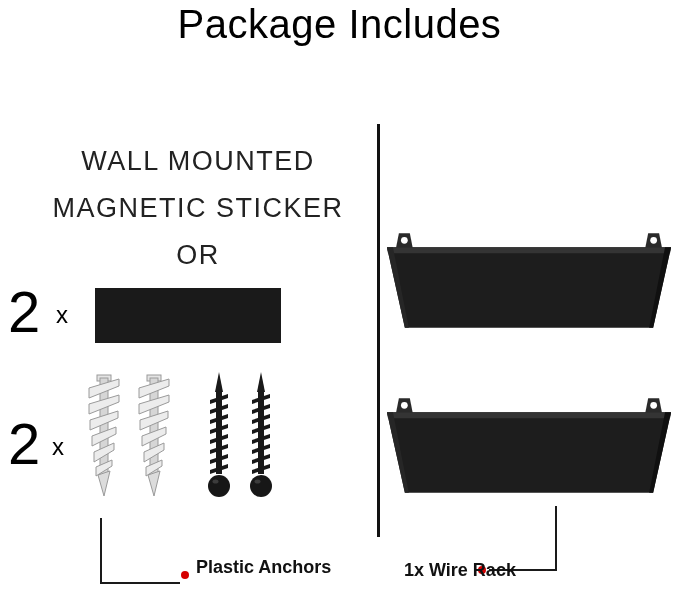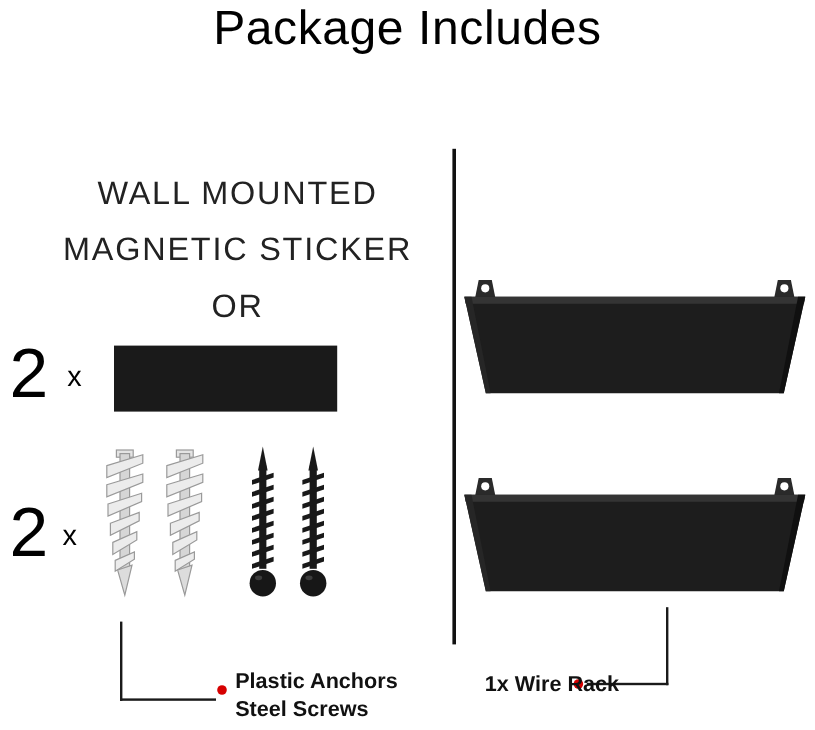--- a/index.html
+++ b/index.html
@@ -147,21 +147,20 @@
     <polygon points="4,100 22,94 22,98 4,104" fill="#191919"></polygon>
     <circle cx="13" cy="116" r="11" fill="#171717"></circle>
     <ellipse cx="9.5" cy="111.5" rx="3" ry="2" fill="#3c3c3c"></ellipse>
   </svg>
 
   <div class="abs vline" style="left:100px;top:518px;width:2px;height:66px;"></div>
   <div class="abs hline" style="left:100px;top:582px;width:80px;height:2px;"></div>
   <div class="abs dot" style="left:181px;top:571px;"></div>
   <div class="abs callout-label" style="left:196px;top:555px;">
     <div>Plastic Anchors</div>
-    <div>Steel Screws</div>
   </div>
 
   <svg class="abs" style="left:385px;top:230px;" width="288" height="100" viewBox="0 0 290 100">
     <polygon points="11,18 14,3 25,3 28,18" fill="#2a2a2a"></polygon>
     <circle cx="19.5" cy="10" r="3.4" fill="#ffffff"></circle>
     <polygon points="262,18 265,3 276,3 279,18" fill="#2a2a2a"></polygon>
     <circle cx="270.5" cy="10" r="3.4" fill="#ffffff"></circle>
     <polygon points="2,17 288,17 270,98 20,98" fill="#1d1d1d"></polygon>
     <polygon points="2,17 288,17 287,23 3,23" fill="#343434"></polygon>
     <polygon points="2,17 20,98 24,98 8,17" fill="#262626"></polygon>

